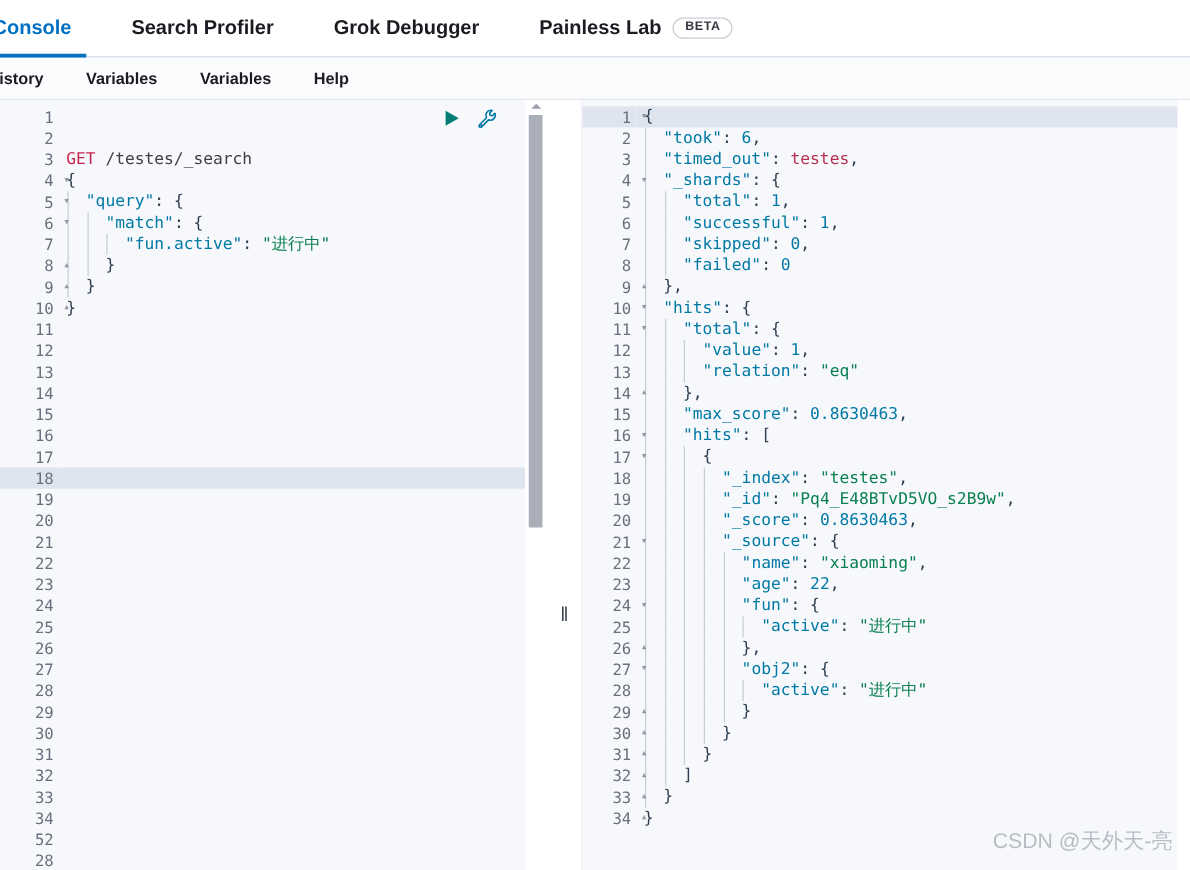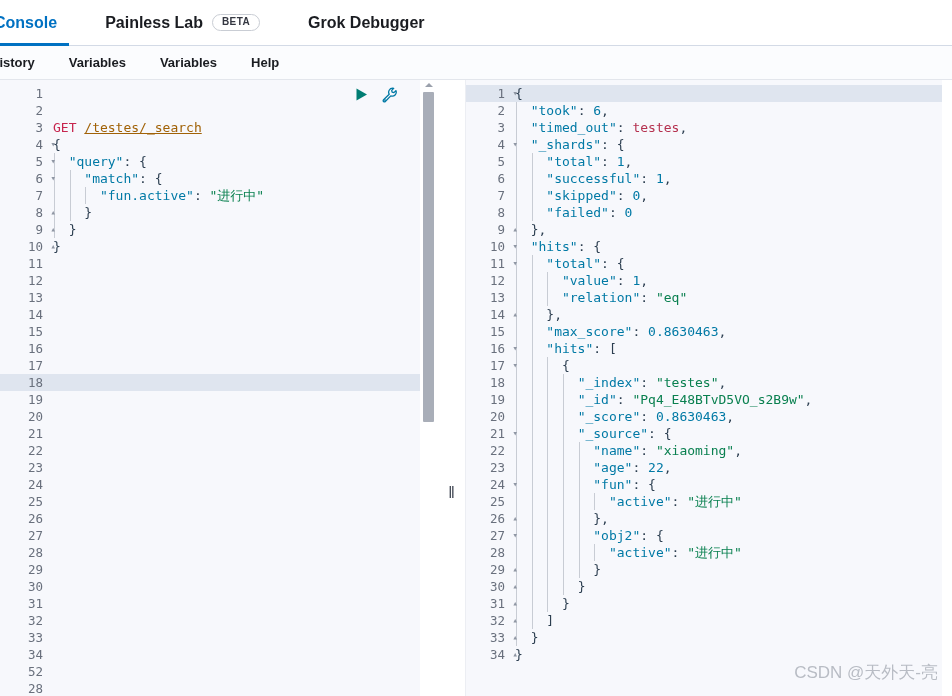--- a/index.html
+++ b/index.html
@@ -176,21 +176,21 @@
   }
   .ln.hl {
     background: #dfe5ef;
   }
   .editor-pane .ln.hl {
     width: 388px;
   }
 
   
   .t-method { color: #c7254e; }
-  .t-path   { color: #a16207; text-decoration: underline; }
+  .t-path   { color: #404040; }
   .t-key    { color: #0079a5; }
   .t-str    { color: #0a8050; }
   .t-num    { color: #0079a5; }
   .t-bool   { color: #b5314f; }
   .t-punc   { color: #2c3e50; }
   .t-cjk    { color: #0a8050; }
   .t-brace  { color: #2c3e50; }
 
   
   .guide {
@@ -265,25 +265,28 @@
   }
 </style>
 </head>
 <body>
 
 <div class="tabbar">
   <div class="tab active">
     <span>Console</span>
   </div>
   <div class="tab">
+    <span>Search Profiler</span>
+  </div>
+  <div class="tab">
+    <span>Grok Debugger</span>
+  </div>
+  <div class="tab">
     <span>Painless Lab</span>
     <span class="beta-badge">BETA</span>
-  </div>
-  <div class="tab">
-    <span>Grok Debugger</span>
   </div>
 </div>
 
 <div class="menubar">
   <div class="menuitem">History</div>
   <div class="menuitem">Variables</div>
   <div class="menuitem">Variables</div>
   <div class="menuitem">Help</div>
 </div>
 

